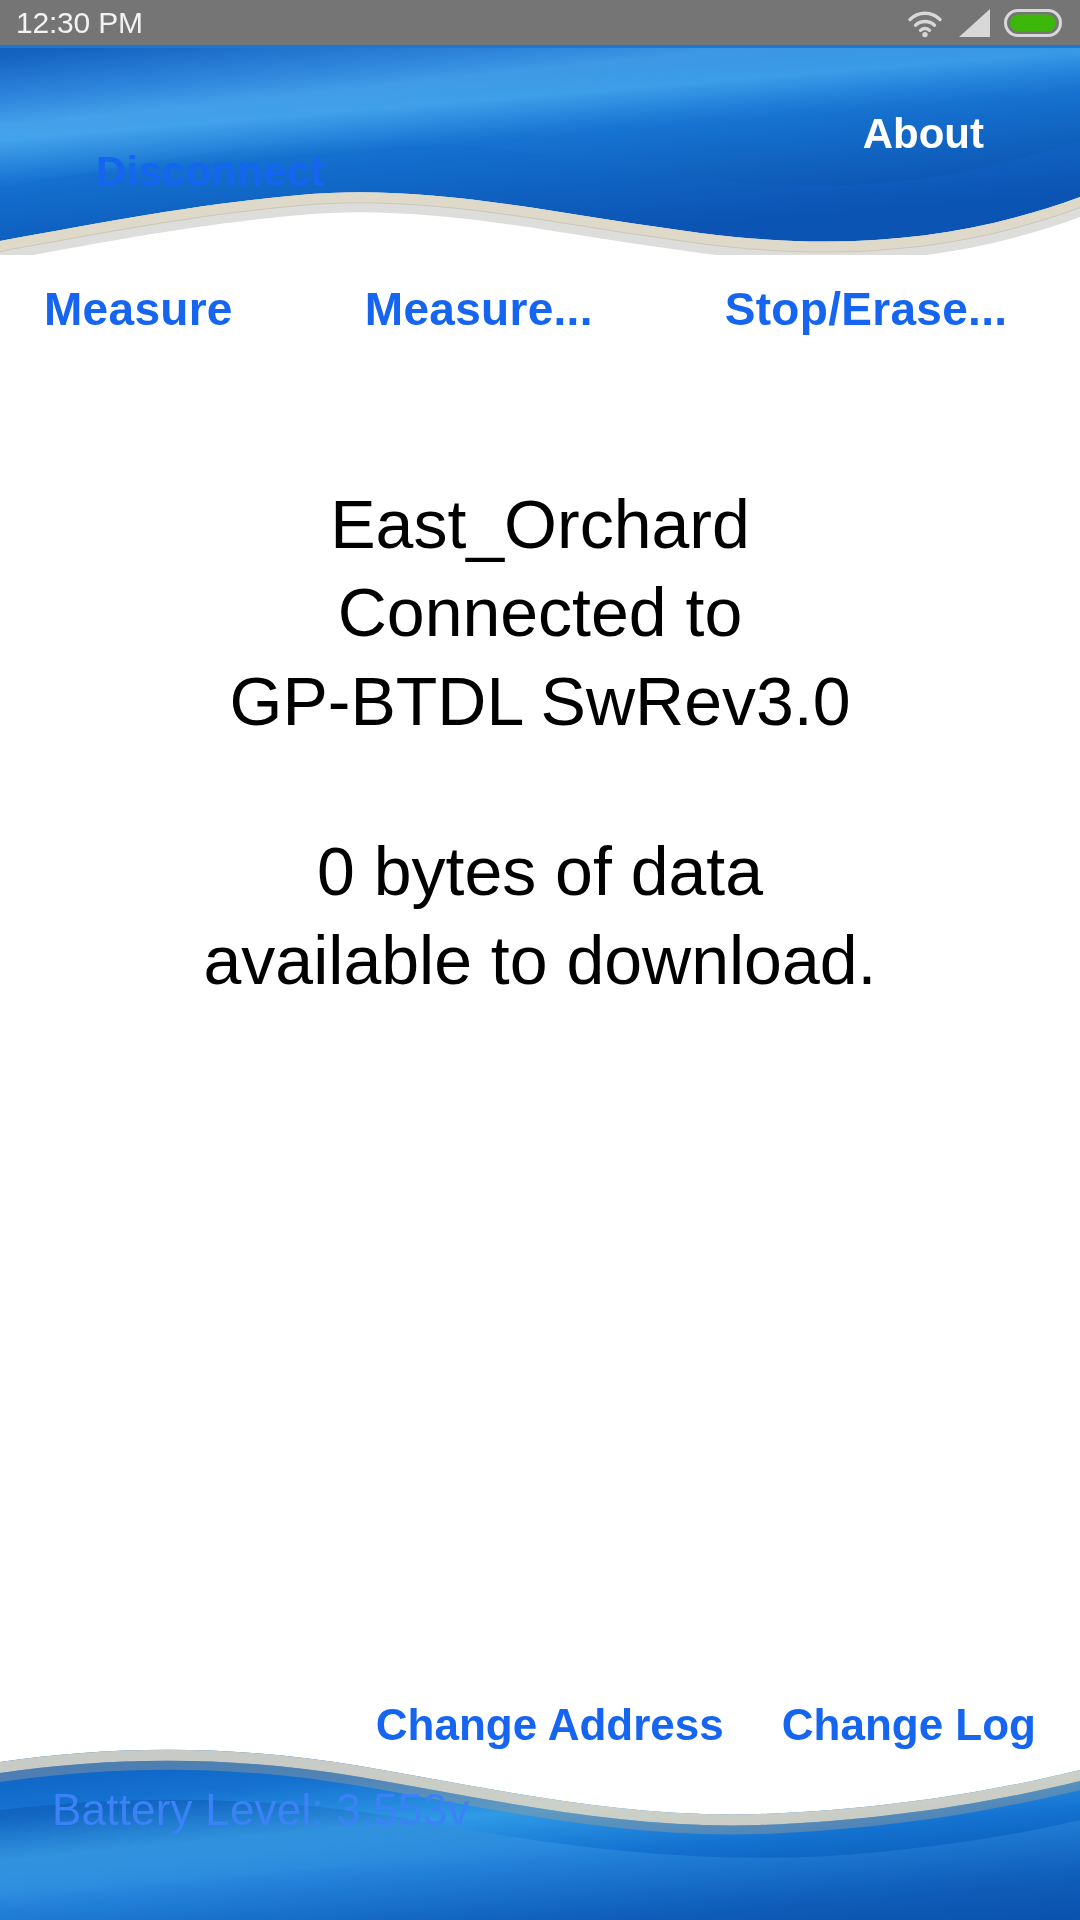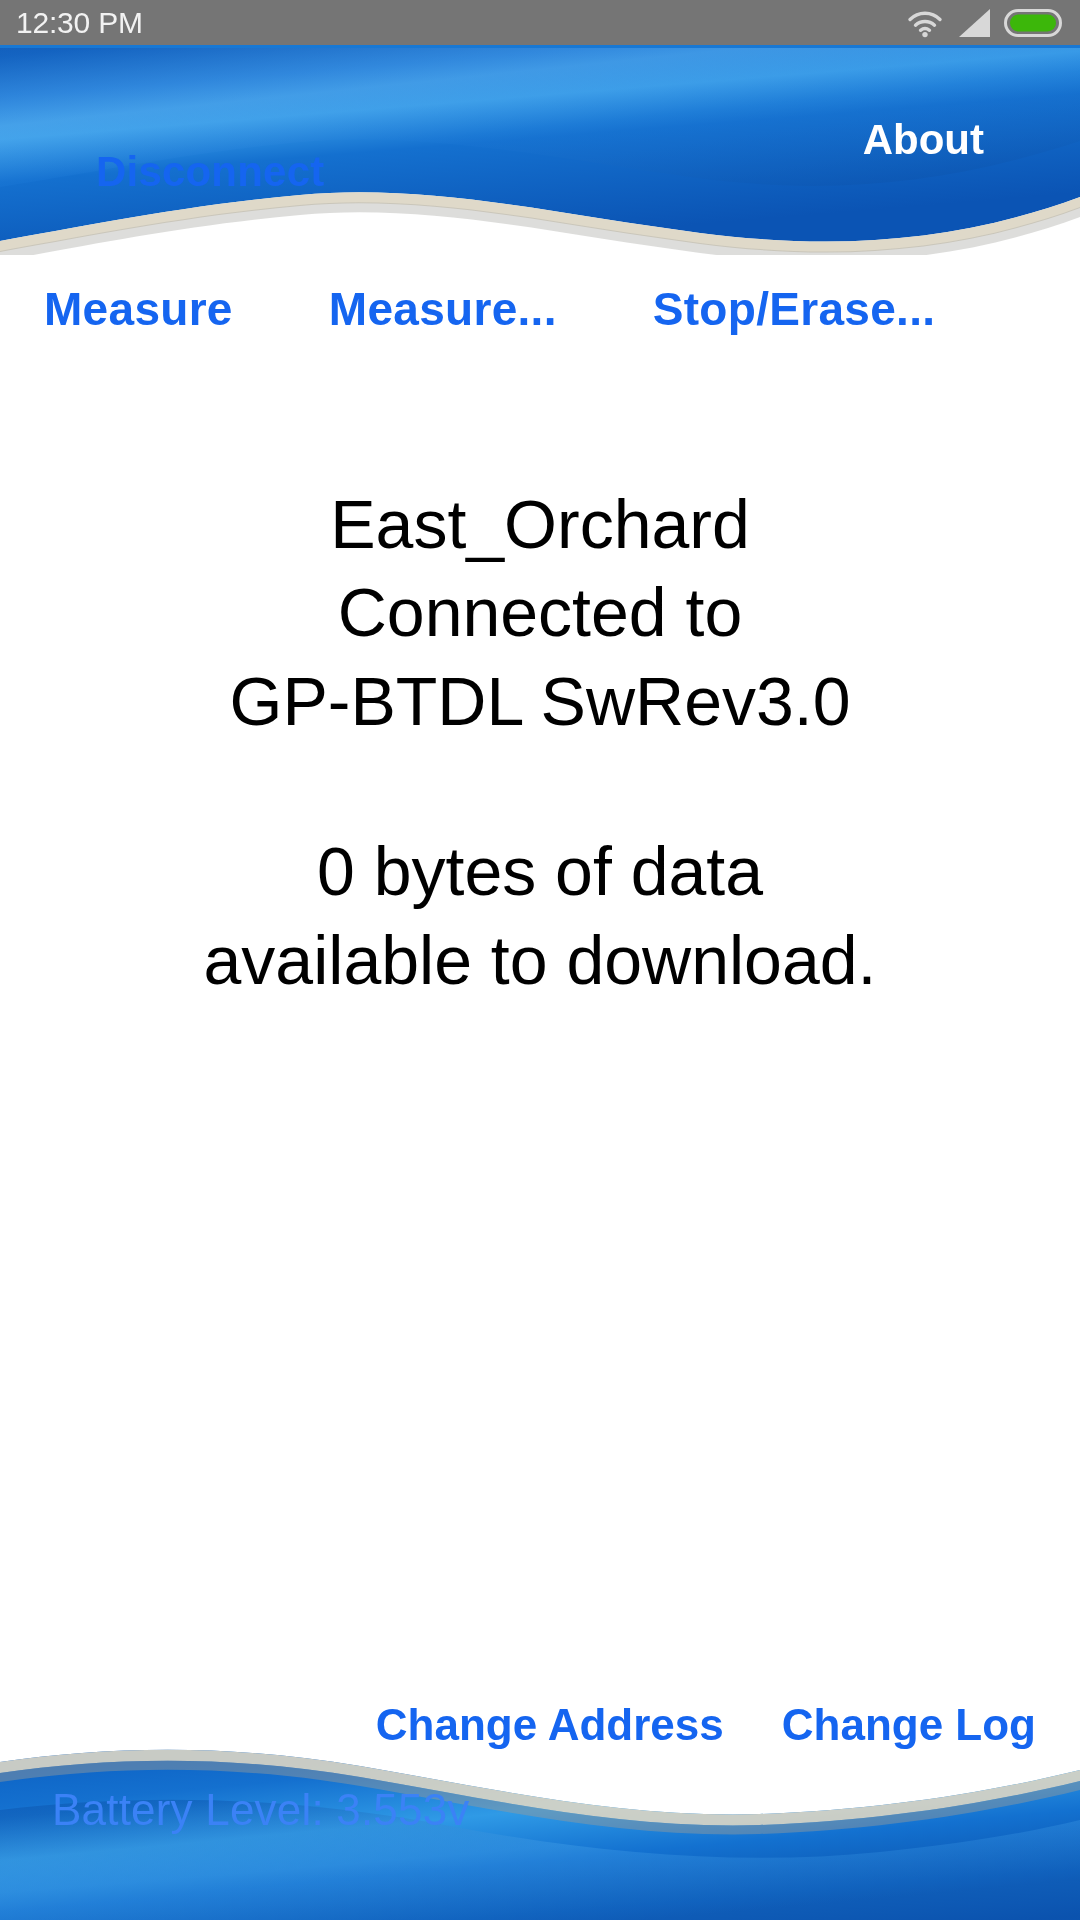--- a/index.html
+++ b/index.html
@@ -62,41 +62,42 @@
     letter-spacing:0.2px;
     z-index:20;
     background:transparent;
     border:none;
     white-space:nowrap;
     cursor:pointer;
     font-family:"Liberation Sans", sans-serif;
   }
   .btn-about {
     position:absolute;
-    right:96px; top:116px;
+    right:96px; top:110px;
     font-size:42px;
     font-weight:bold;
     color:#ffffff;
     z-index:20;
     background:transparent;
     border:none;
     white-space:nowrap;
     cursor:pointer;
     font-family:"Liberation Sans", sans-serif;
     margin-left:19px;
   }
 
   
   .navrow {
     position:absolute;
     top:282px; left:0;
     width:1036px;
     display:flex;
     align-items:center;
     z-index:15;
+    gap:36px;
   }
   .nav-btn {
     background:transparent;
     border:none;
     color:#1565f0;
     font-size:46px;
     font-weight:bold;
     white-space:nowrap;
     cursor:pointer;
     padding:0;

